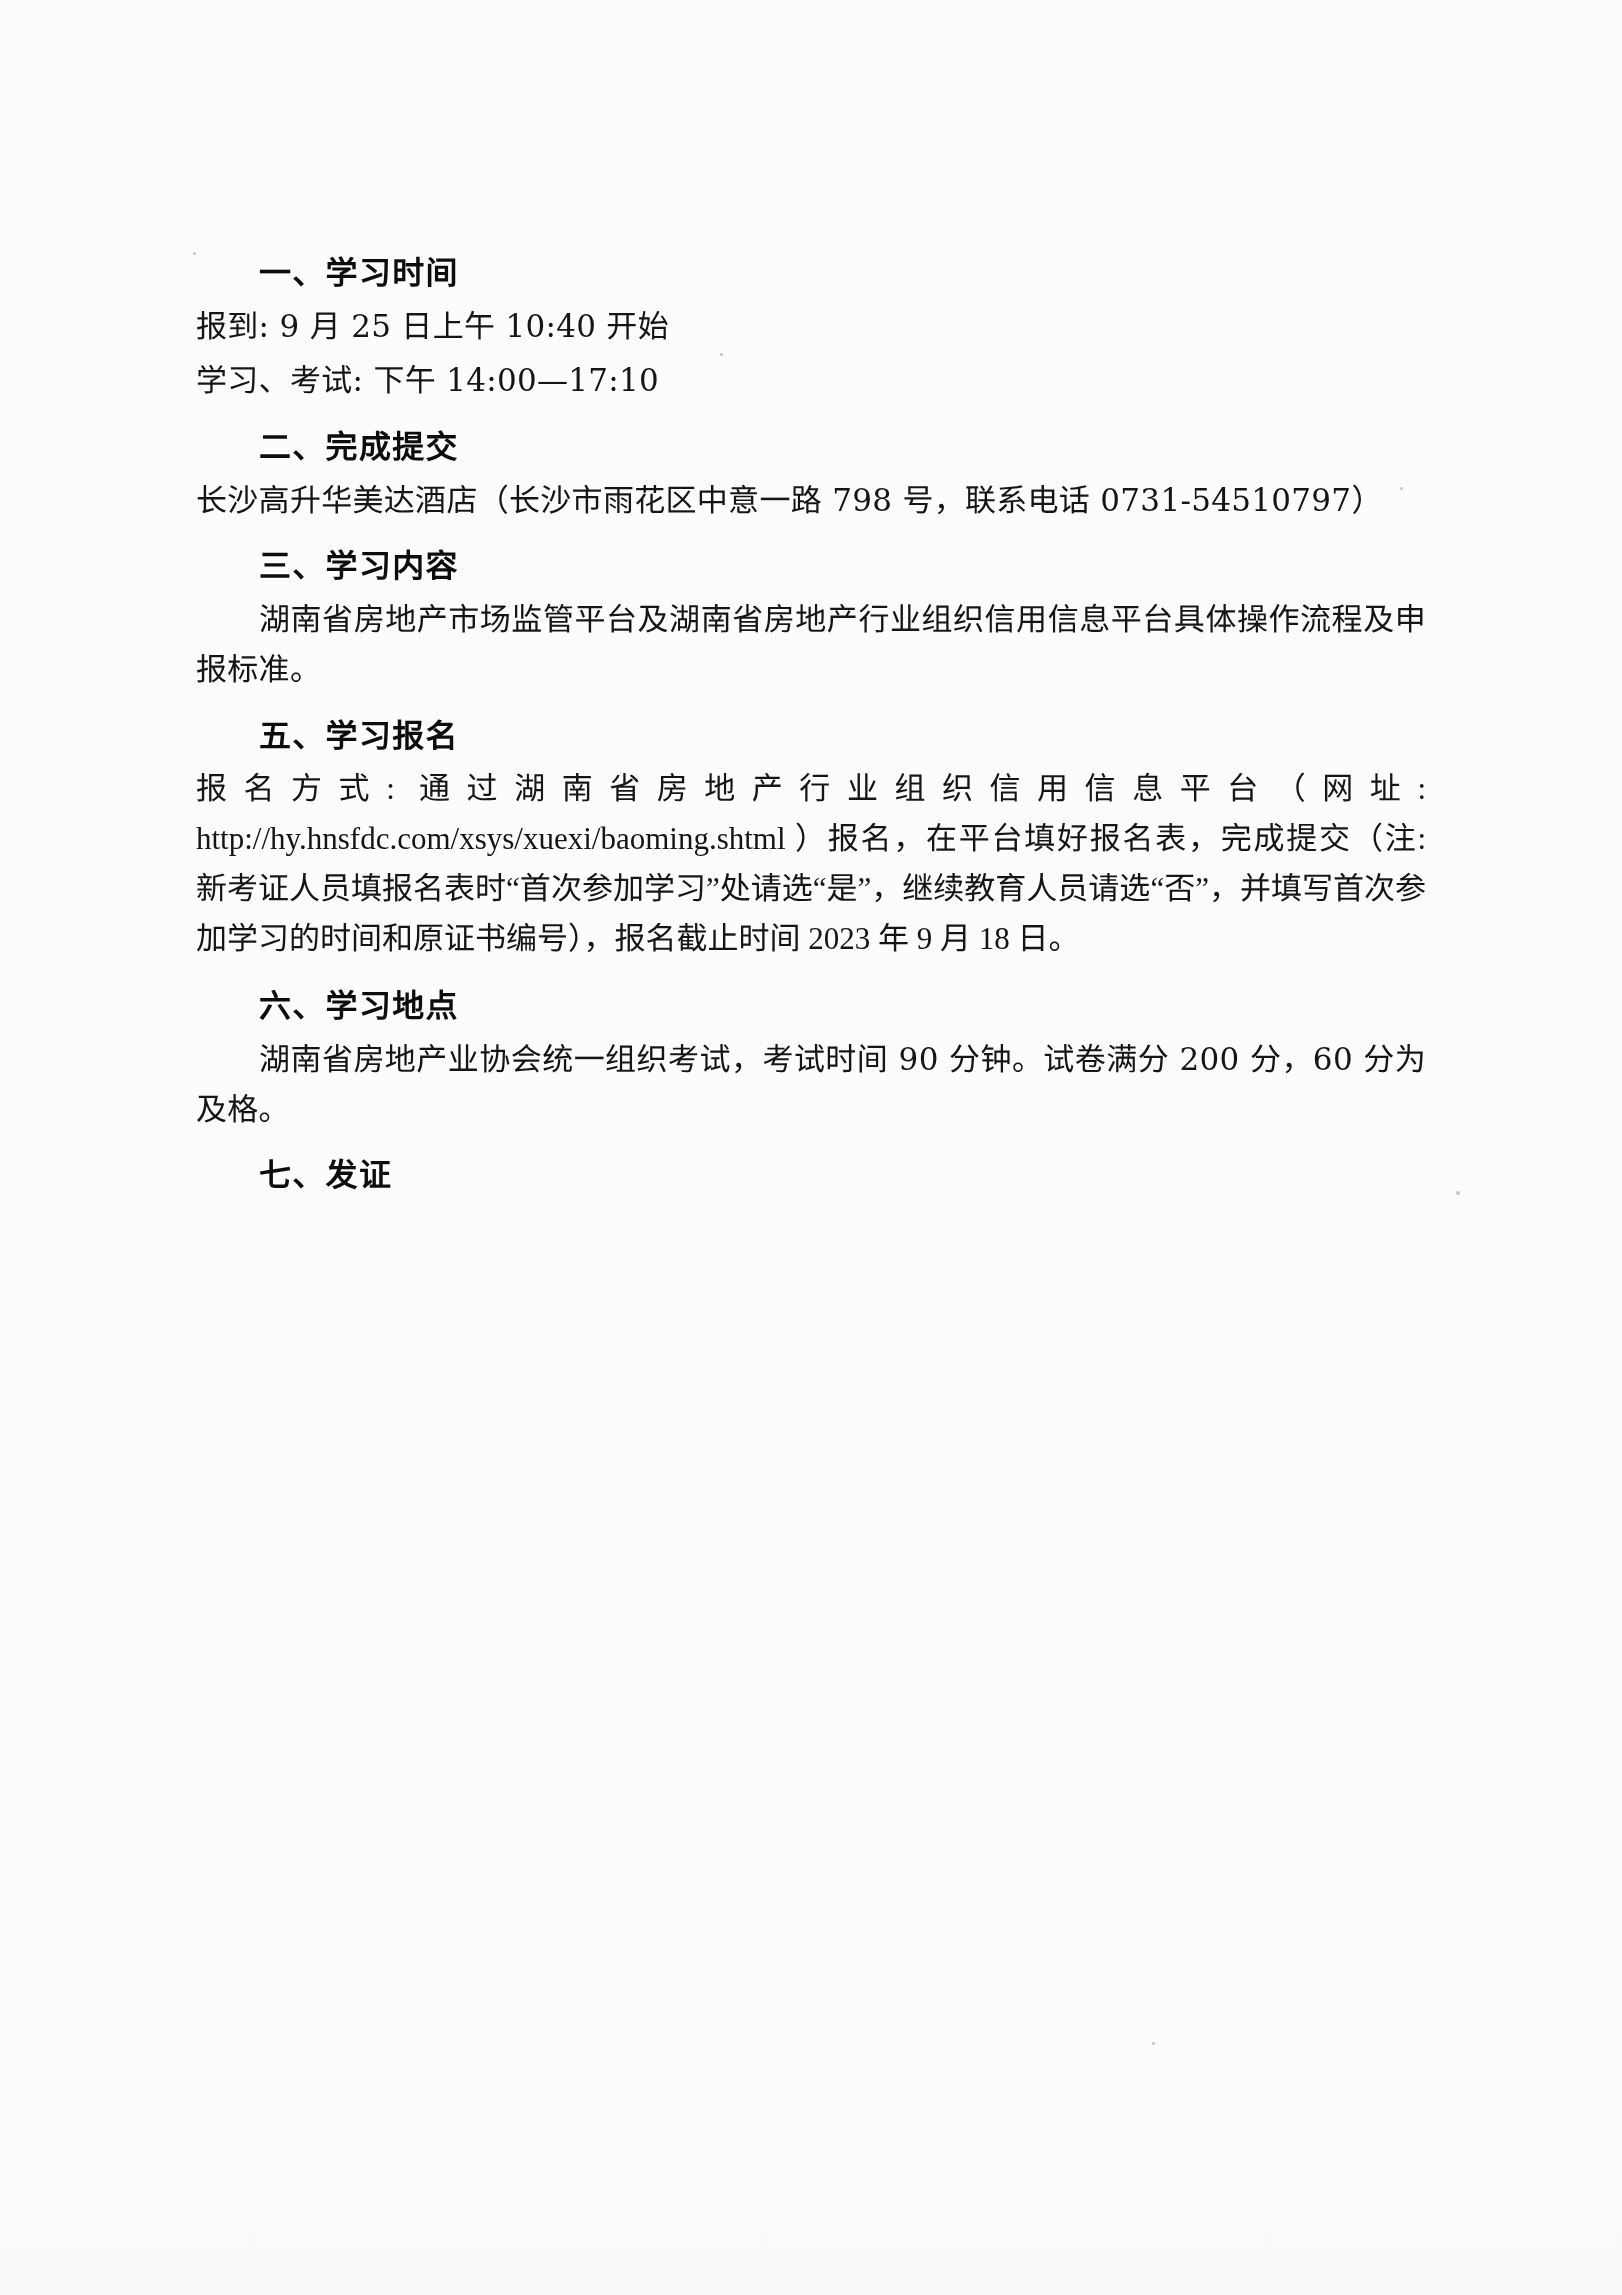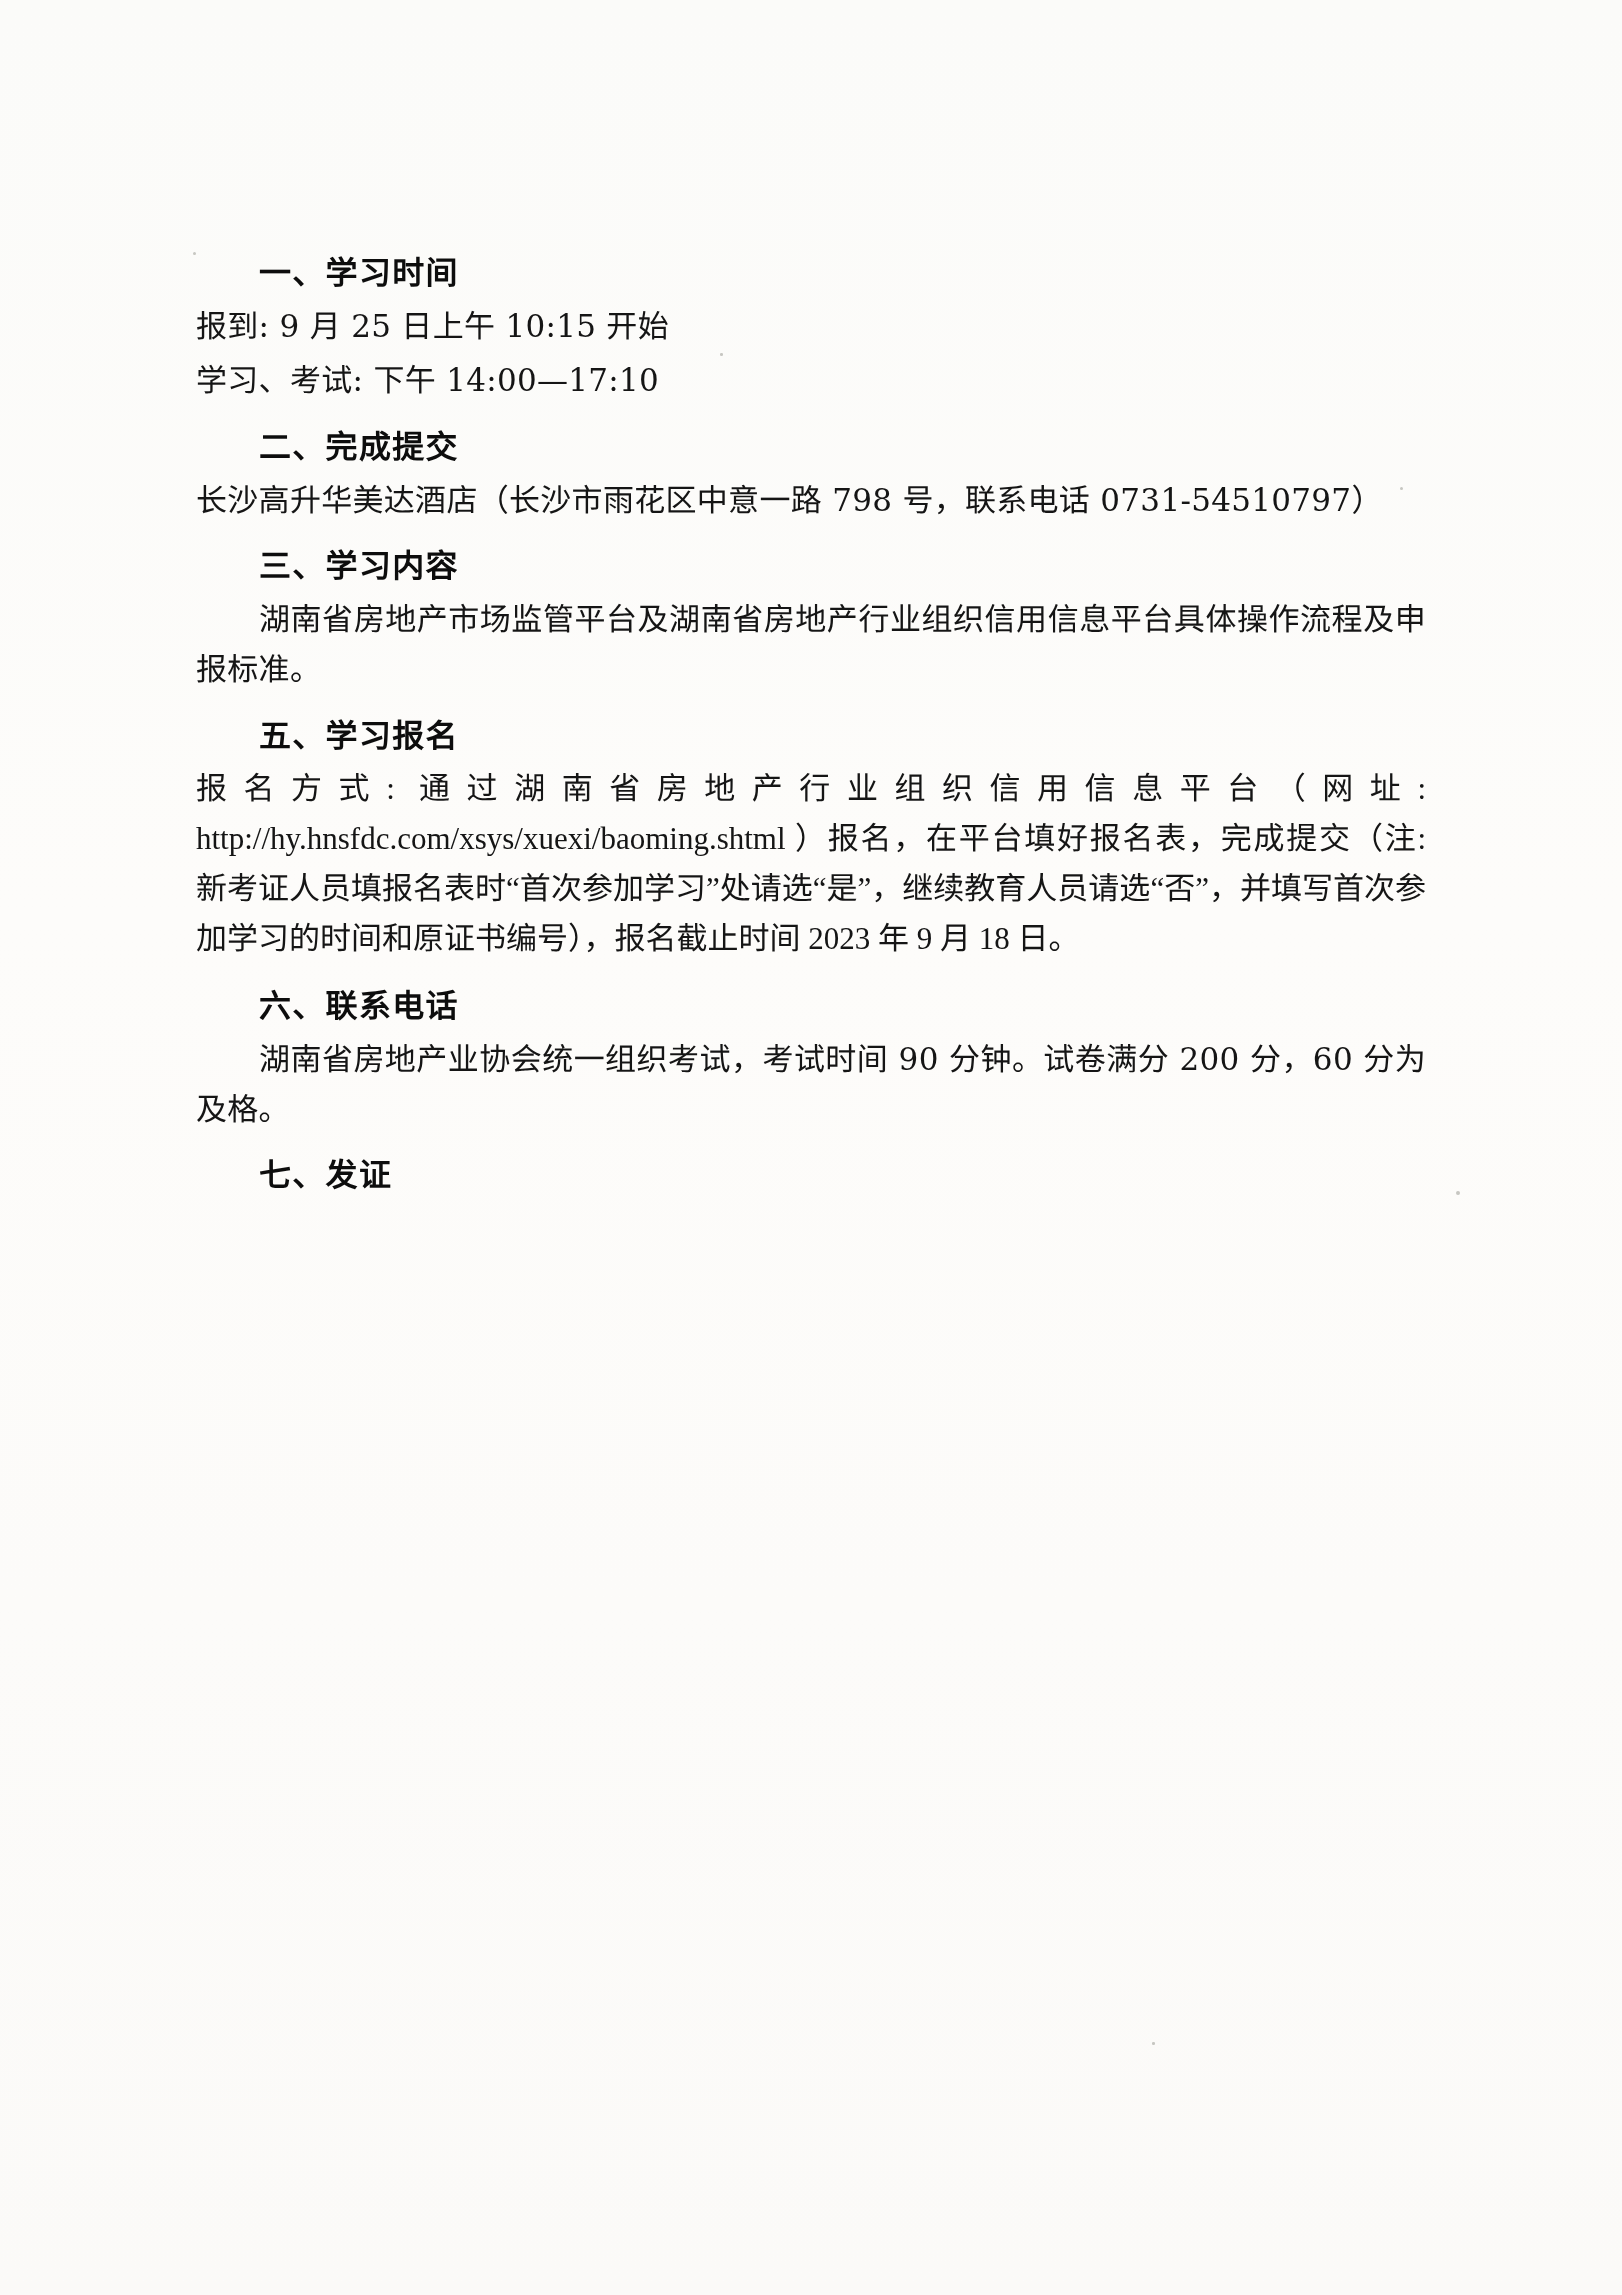--- a/index.html
+++ b/index.html
@@ -77,42 +77,42 @@
   <span class="speck" style="left:193px;top:252px;width:3.3px;height:3.3px;"></span>
   <span class="speck" style="left:720px;top:353px;width:2.6px;height:2.6px;"></span>
   <span class="speck" style="left:1400px;top:487px;width:3.3px;height:3.3px;"></span>
   <span class="speck" style="left:1456px;top:1191px;width:3.9px;height:3.9px;"></span>
   <span class="speck" style="left:1152px;top:2042px;width:2.6px;height:2.6px;"></span>
 
   <div class="content">
 
     <div class="block">
       <h2 class="heading">一、学习时间</h2>
-      <p class="para">报到:  9 月 25 日上午 10:15 开始</p>
+      <p class="para">报到:  9 月 25 日上午 10:40 开始</p>
       <p class="para">学习、考试: 下午 14:00—17:10</p>
     </div>
 
     <div class="block">
       <h2 class="heading">二、完成提交</h2>
       <p class="para">长沙高升华美达酒店（长沙市雨花区中意一路 798 号，联系电话 0731-54510797）</p>
     </div>
 
     <div class="block">
       <h2 class="heading">三、学习内容</h2>
       <p class="para indent">湖南省房地产市场监管平台及湖南省房地产行业组织信用信息平台具体操作流程及申报标准。</p>
     </div>
 
 
     <div class="block">
       <h2 class="heading">五、学习报名</h2>
       <p class="para url">报名方式: 通过湖南省房地产行业组织信用信息平台（网址: http://hy.hnsfdc.com/xsys/xuexi/baoming.shtml ）报名，在平台填好报名表，完成提交（注: 新考证人员填报名表时“首次参加学习”处请选“是”，继续教育人员请选“否”，并填写首次参加学习的时间和原证书编号），报名截止时间 2023 年 9 月 18 日。</p>
     </div>
 
     <div class="block">
-      <h2 class="heading">六、联系电话</h2>
+      <h2 class="heading">六、学习地点</h2>
       <p class="para indent">湖南省房地产业协会统一组织考试，考试时间 90 分钟。试卷满分 200 分，60 分为及格。</p>
     </div>
 
     <div class="block">
       <h2 class="heading">七、发证</h2>
     </div>
 
   </div>
 </div>
 

